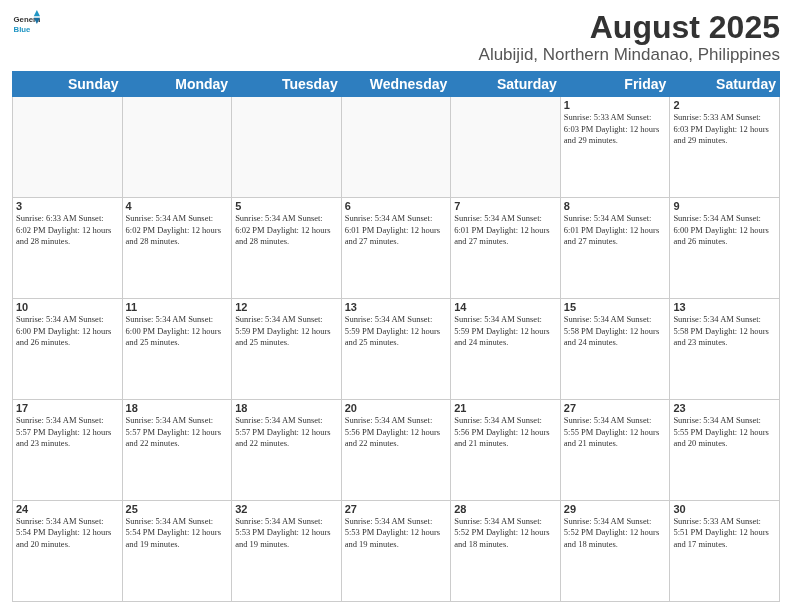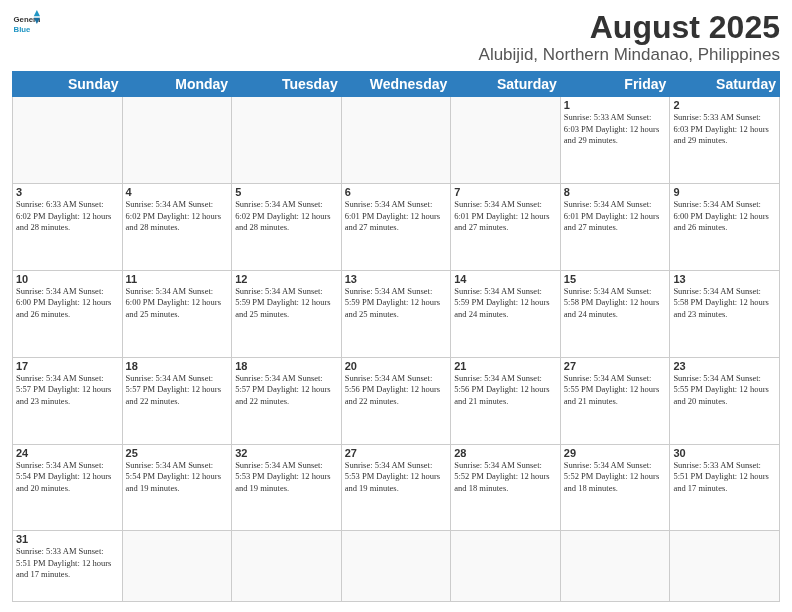--- a/index.html
+++ b/index.html
@@ -309,29 +309,15 @@
 Sunset: 5:52 PM
 Daylight: 12 hours and 18 minutes.</div>
           </td>
           <td>
             <span class="day-num">30</span>
             <div class="day-info">Sunrise: 5:33 AM
 Sunset: 5:51 PM
 Daylight: 12 hours and 17 minutes.</div>
           </td>
         </tr>
-        <tr class="last-row">
-          <td>
-            <span class="day-num">31</span>
-            <div class="day-info">Sunrise: 5:33 AM
-Sunset: 5:51 PM
-Daylight: 12 hours and 17 minutes.</div>
-          </td>
-          <td class="empty"></td>
-          <td class="empty"></td>
-          <td class="empty"></td>
-          <td class="empty"></td>
-          <td class="empty"></td>
-          <td class="empty"></td>
-        </tr>
       </tbody>
   </table>
 </div>
 
 </body></html>

